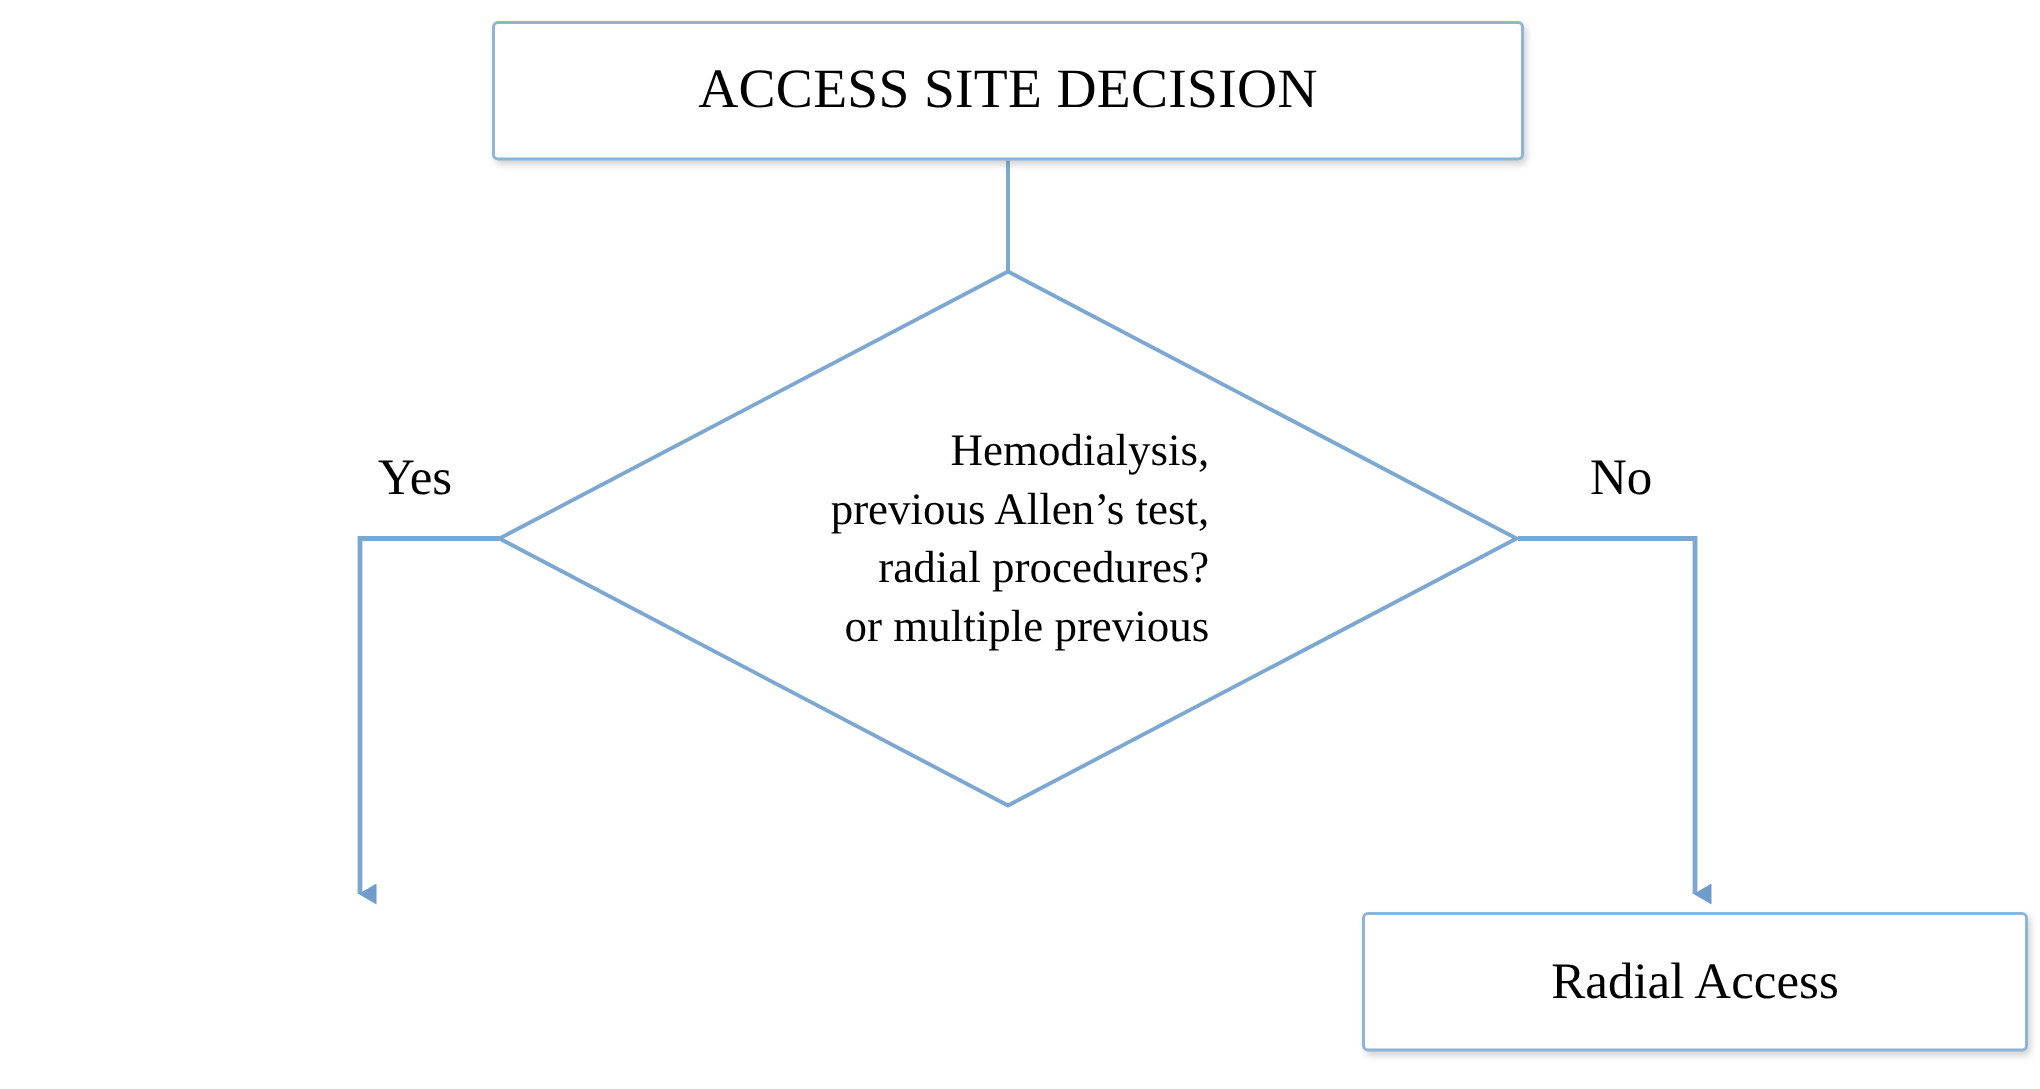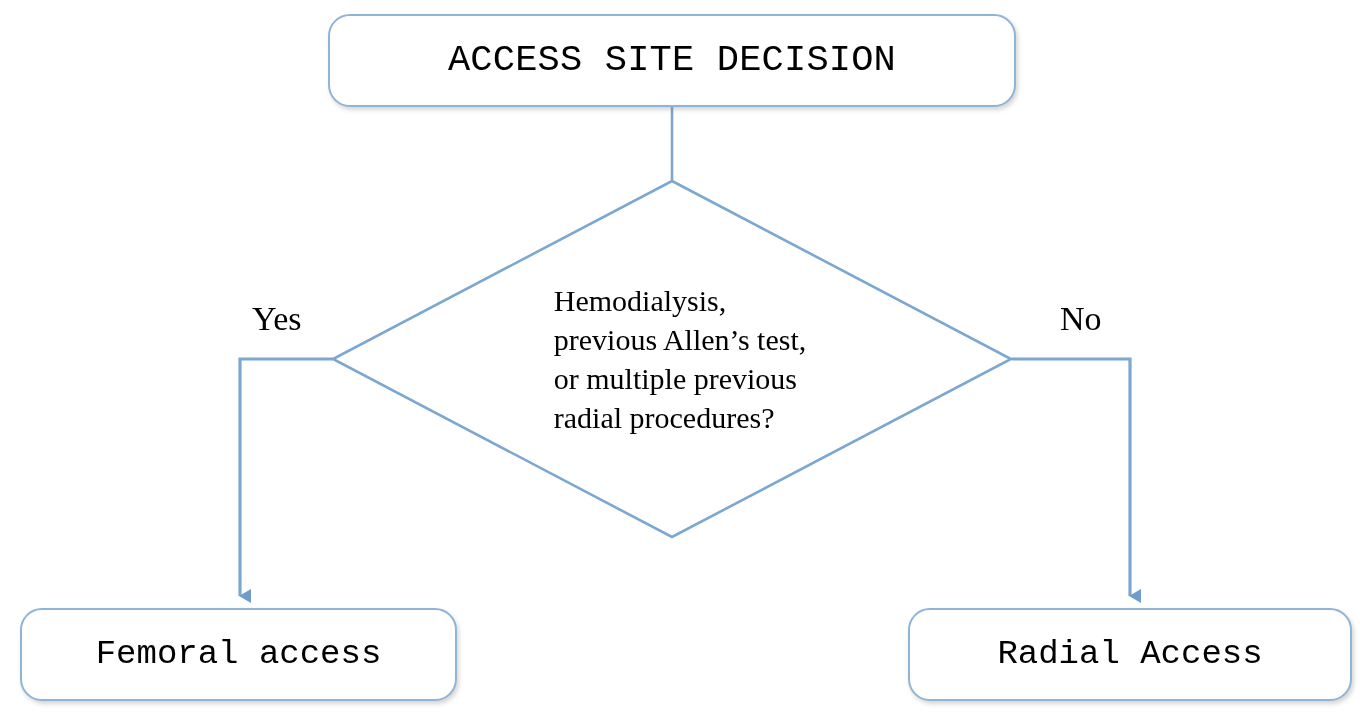--- a/index.html
+++ b/index.html
@@ -34,26 +34,25 @@
     z-index: 1;
   }
 
   
   .box {
     position: absolute;
     z-index: 2;
     box-sizing: border-box;
     background: #ffffff;
     border: 2px solid #8eb4d8;
-    border-radius: 22px;
+    border-radius: 4px;
     display: flex;
     align-items: center;
     justify-content: center;
     box-shadow: 2px 3px 4px rgba(120,120,120,0.30);
-    font-family: Liberation Mono, monospace;
   }
   .box-label {
     display: block;
     text-align: center;
     line-height: 1.1;
     white-space: nowrap;
   }
 
   #box-top {
     left: 328px;
@@ -105,21 +104,21 @@
     left: 0;
     top: 0;
     width: 684px;
     height: 362px;
     display: flex;
     align-items: center;
     justify-content: center;
     pointer-events: none;
   }
   #diamond-text .dtext {
-    text-align: left;
+    text-align: right;
     font-size: 30px;
     line-height: 1.30;
     padding-left: 16px;
   }
   #diamond-text .dtext .dline {
     display: block;
     white-space: nowrap;
   }
 
   
@@ -165,31 +164,28 @@
   </div>
 
   <div id="diamond-wrap">
     <svg id="diamond-svg" viewBox="0 0 684 362">
       <polygon points="342,3 681,181 342,359 3,181" fill="#ffffff" stroke="#7ba7d0" stroke-width="2.6"></polygon>
     </svg>
     <div id="diamond-text">
       <div class="dtext">
         <span class="dline">Hemodialysis,</span>
         <span class="dline">previous Allen’s test,</span>
+        <span class="dline">radial procedures?</span>
         <span class="dline">or multiple previous</span>
-        <span class="dline">radial procedures?</span>
       </div>
     </div>
   </div>
 
   <div class="branch-label" id="label-yes">Yes</div>
 
   <div class="branch-label" id="label-no">No</div>
 
-  <div class="box" id="box-femoral">
-    <span class="box-label">Femoral access</span>
-  </div>
 
   <div class="box" id="box-radial">
     <span class="box-label">Radial Access</span>
   </div>
 
 </div>
 
 </body></html>

